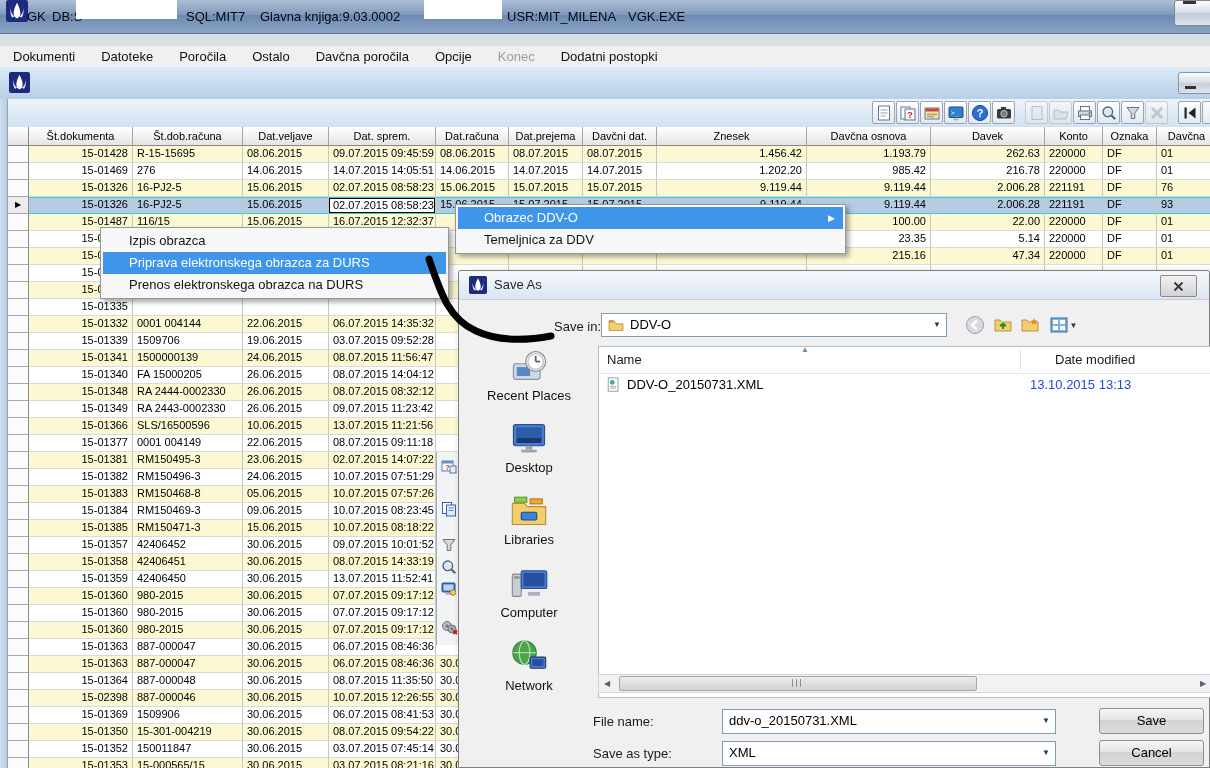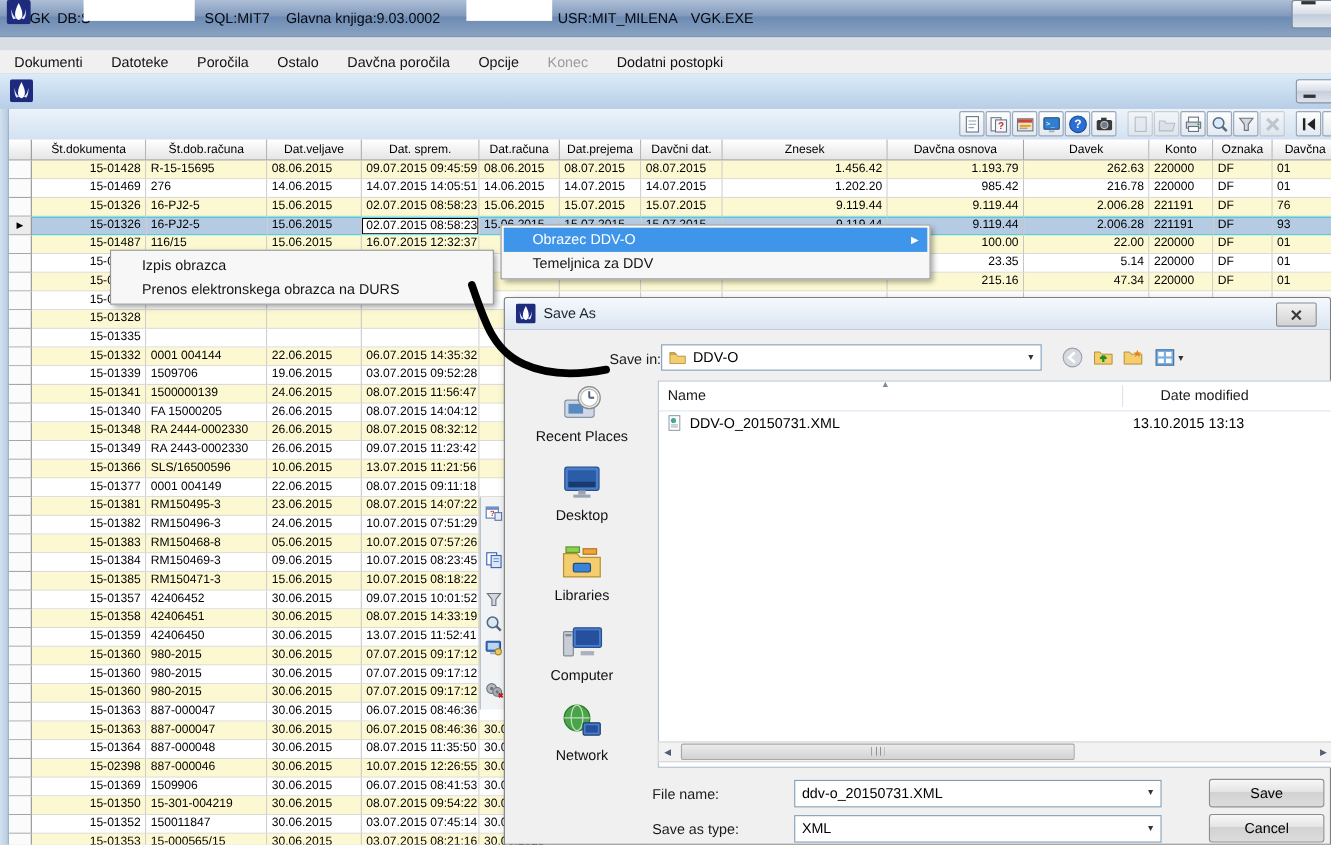--- a/index.html
+++ b/index.html
@@ -97,21 +97,21 @@
   .listpanel{position:absolute;left:139px;top:75px;width:614px;height:352px;background:#fff;
     border:1px solid #aebccd;box-sizing:border-box;}
   .list-header{position:relative;height:26px;border-bottom:1px solid #dde7f2;background:#fff;}
   .lh-name{position:absolute;left:8px;top:0;line-height:26px;font-size:13px;color:#1a1a1a;}
   .lh-sort{position:absolute;left:202px;top:-2px;font-size:8px;color:#7a8aa0;}
   .lh-sep{position:absolute;left:421px;top:3px;bottom:3px;width:1px;background:#e2e2e2;}
   .lh-date{position:absolute;left:456px;top:0;line-height:26px;font-size:13px;color:#1a1a1a;}
   .file-row{position:relative;height:22px;font-size:13px;}
   .fr-icon{position:absolute;left:7px;top:3px;width:15px;height:16px;}
   .fr-name{position:absolute;left:28px;top:0;line-height:22px;color:#000;}
-  .fr-date{position:absolute;left:431px;top:0;line-height:22px;color:#000000;}
+  .fr-date{position:absolute;left:431px;top:0;line-height:22px;color:#1d4ed8;}
   .hscroll{position:absolute;left:139px;top:403px;width:614px;height:19px;background:#f2f2f2;
     border:1px solid #d5d5d5;box-sizing:border-box;display:flex;align-items:center;}
   .hs-arrow{width:16px;height:17px;text-align:center;font-size:8px;line-height:17px;color:#50607a;flex:none;}
   .hs-thumb{position:relative;margin-left:4px;width:356px;height:13px;flex:none;border:1px solid #a8a8a8;border-radius:2px;
     background:linear-gradient(#ececec,#d2d2d2);}
   .hs-grip{position:absolute;left:50%;top:2px;margin-left:-6px;width:12px;height:8px;
     background:repeating-linear-gradient(90deg,#909090 0 1px,transparent 1px 4px);}
   .hs-space{flex:1;}
   .fname-label{left:134px;top:443px;}
   .ftype-label{left:134px;top:475px;}
@@ -570,21 +570,21 @@
           <div class="tcell a-r" style="width: 114px;"></div>
           <div class="tcell a-l" style="width: 58px;"></div>
           <div class="tcell a-l" style="width: 54px;"></div>
           <div class="tcell a-l" style="width: 60px;"></div>
         </div>
         <div class="trow alt">
           <div class="tmark"></div>
           <div class="tcell a-r" style="width: 104px;">15-01381</div>
           <div class="tcell a-l" style="width: 110px;">RM150495-3</div>
           <div class="tcell a-l" style="width: 86px;">23.06.2015</div>
-          <div class="tcell a-l" style="width: 107px;">08.07.2015 14:07:22</div>
+          <div class="tcell a-l" style="width: 107px;">02.07.2015 14:07:22</div>
           <div class="tcell a-l" style="width: 73px;"></div>
           <div class="tcell a-l" style="width: 74px;"></div>
           <div class="tcell a-l" style="width: 74px;"></div>
           <div class="tcell a-r" style="width: 150px;"></div>
           <div class="tcell a-r" style="width: 124px;"></div>
           <div class="tcell a-r" style="width: 114px;"></div>
           <div class="tcell a-l" style="width: 58px;"></div>
           <div class="tcell a-l" style="width: 54px;"></div>
           <div class="tcell a-l" style="width: 60px;"></div>
         </div>
@@ -914,20 +914,21 @@
       </div>
   </div>
 
   <div class="cmenu" id="menu2">
       <div class="mitem hl"><span>Obrazec DDV-O</span><span class="sub-arr">▶</span></div>
       <div class="mitem"><span>Temeljnica za DDV</span></div>
     </div>
 
   <div class="cmenu" id="submenu">
       <div class="mitem"><span>Izpis obrazca</span></div>
+      <div class="mitem hl"><span>Priprava elektronskega obrazca za DURS</span></div>
       <div class="mitem"><span>Prenos elektronskega obrazca na DURS</span></div>
     </div>
 
   <div class="dialog">
     <div class="dlg-title">
       <span class="dlg-icon" id="appicon3"><svg width="100%" height="100%" viewBox="0 0 20 20">
             <rect width="20" height="20" rx="2" fill="#1e2b7c"></rect>
             <path d="M10 2.5 C8 6.5 7 9 7 12 C7 15 9 16.5 10 16.5 C11 16.5 13 15 13 12 C13 9 12 6.5 10 2.5 Z" fill="#fff"></path>
             <path d="M4 7.5 C4.5 11 5.5 13.5 8 15 L5.8 16 C4.2 14.5 3.8 10.5 4 7.5 Z" fill="#dfe3ff"></path>
             <path d="M16 7.5 C15.5 11 14.5 13.5 12 15 L14.2 16 C15.8 14.5 16.2 10.5 16 7.5 Z" fill="#dfe3ff"></path>

